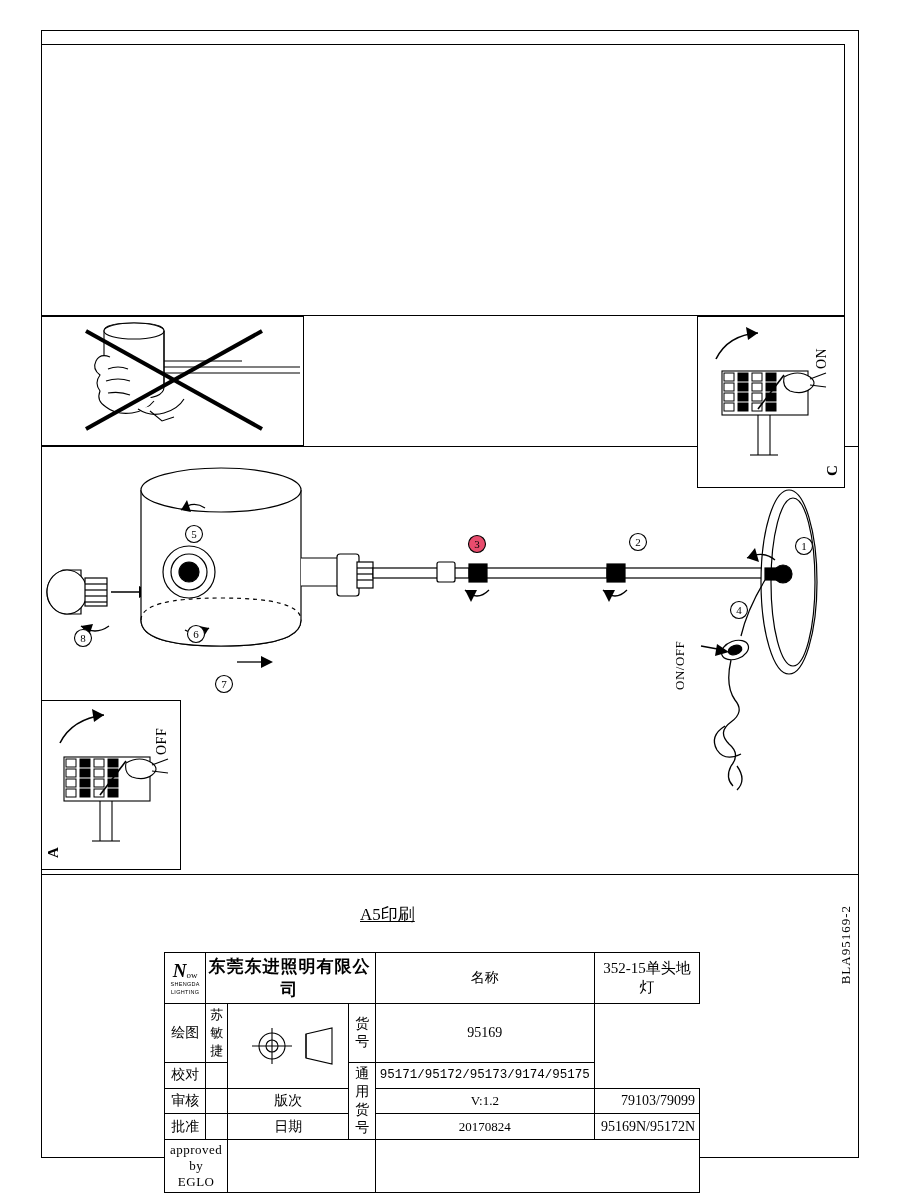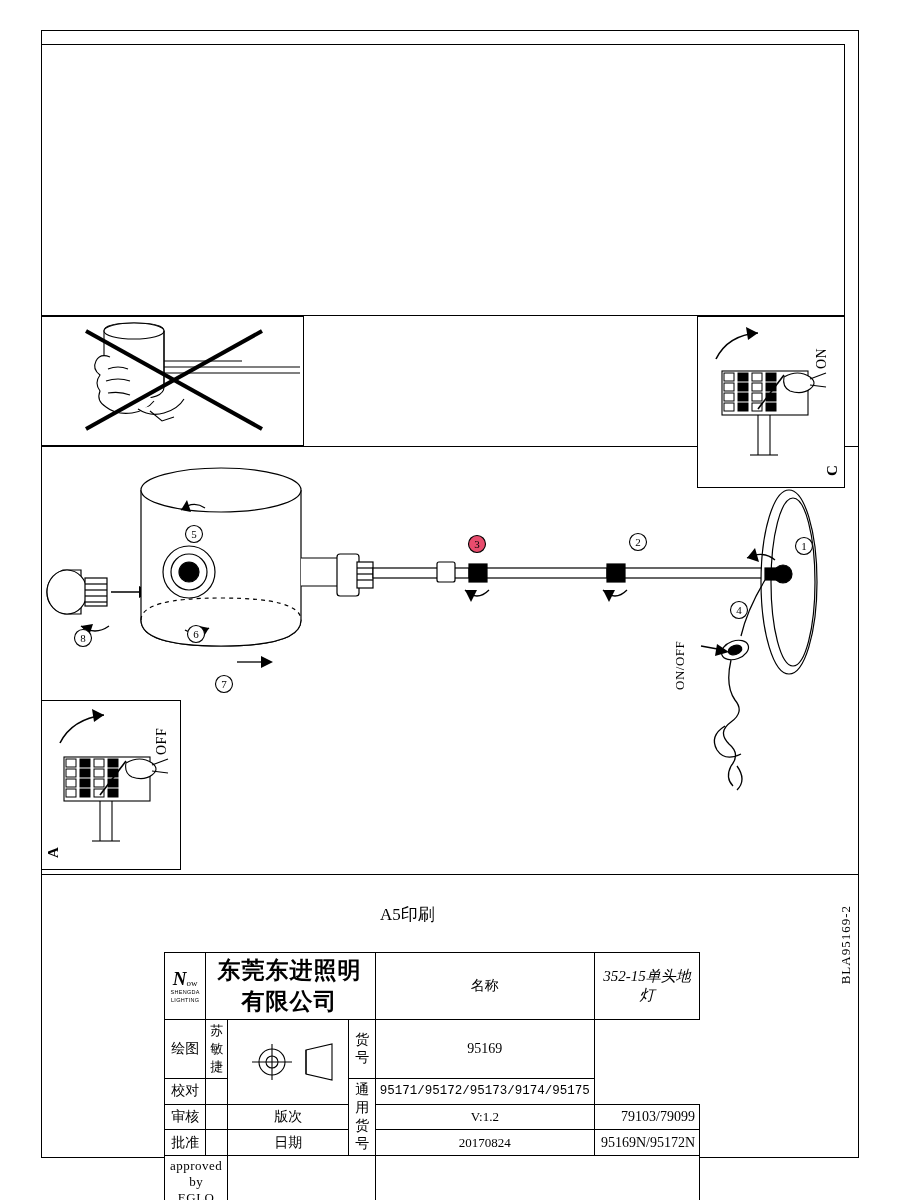--- a/index.html
+++ b/index.html
@@ -114,44 +114,45 @@
   
   .bottom-sep {
     position: absolute;
     left: 41px; top: 874px;
     width: 818px; height: 1.4px;
     background: #000;
   }
 
   .print-note {
     position: absolute;
-    left: 380px; top: 903px;
+    left: 360px; top: 903px;
     font-family: "Liberation Serif", serif;
     font-size: 17px;
+    text-decoration: underline;
   }
 
   
   .title-block {
     position: absolute;
     left: 164px; top: 952px;
     width: 536px;
     border-collapse: collapse;
     font-family: "Liberation Serif", serif;
     font-size: 13px;
     background: #fff;
   }
   .title-block td {
     border: 1px solid #000;
     padding: 2px 4px;
     height: 20px;
     text-align: center;
     vertical-align: middle;
   }
   .company-cell {
-    font-size: 23px;
+    font-size: 17px;
     font-weight: 600;
     letter-spacing: 1px;
     text-align: left;
     padding-left: 2px !important;
   }
   .logo-cell {
     width: 60px;
     padding: 0 !important;
   }
   .logo-wrap {
@@ -175,21 +176,21 @@
     font-weight: normal;
     vertical-align: bottom;
   }
   .logo-text {
     font-family: "Liberation Sans", sans-serif;
     font-size: 5.5px;
     letter-spacing: .3px;
     margin-top: 2px;
     text-align: center;
   }
-  .name-cell { font-size: 15px; font-style: italic; }
+  .name-cell { font-size: 15px; }
   .label-cell { width: 52px; font-size: 14px; margin-top: 8px; }
   .sym-cell { width: 122px; padding: 0 !important; }
   .code-cell { font-size: 14px; }
   .approved-cell {
     font-size: 13px;
     letter-spacing: .5px;
   }
   .small-code { font-size: 12.5px; }
   .nowrap { white-space: nowrap; font-family: Liberation Mono, monospace; }
 

